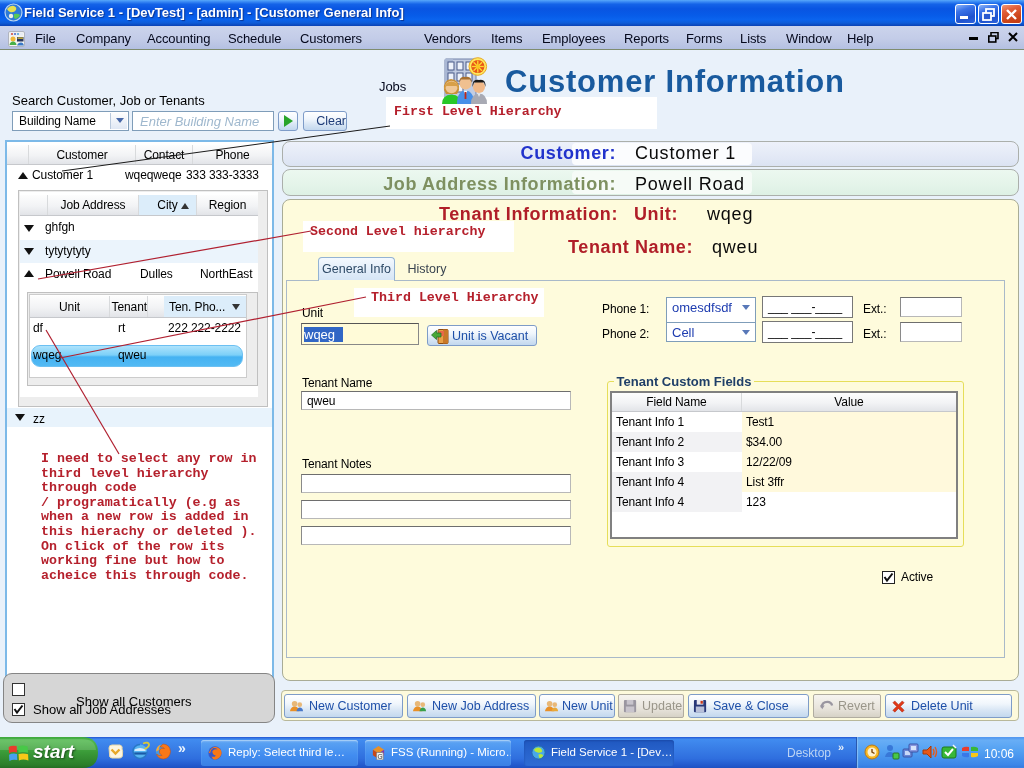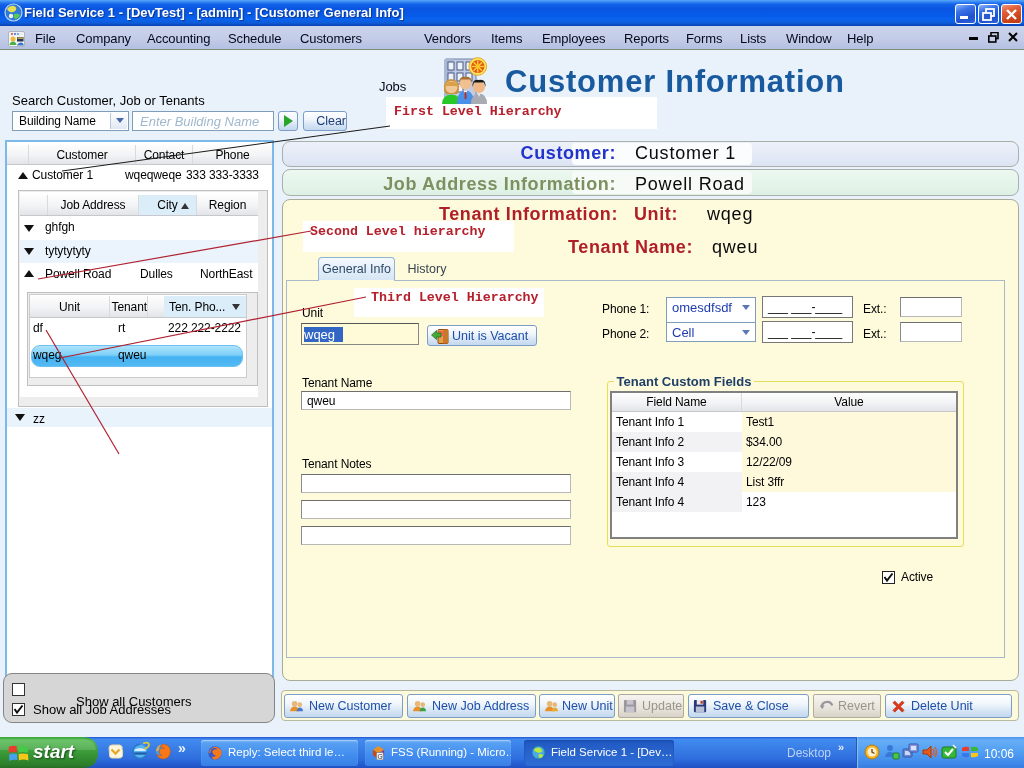--- a/index.html
+++ b/index.html
@@ -205,20 +205,29 @@
   <div class="abs t13" style="left:118px;top:321px;">rt</div>
   <div class="abs t13" style="left:168px;top:321px;">222 222-2222</div>
   <div class="abs" style="left:31px;top:345px;width:212px;height:22px;border-radius:9px;border:1px solid #6cc0f2;background:linear-gradient(180deg,#aee3fc 0%,#7dd0f8 45%,#45b2f2 55%,#52baf4 100%);box-sizing:border-box;"></div>
   <div class="abs t13" style="left:33px;top:348px;">wqeg</div>
   <div class="abs t13" style="left:118px;top:348px;">qweu</div>
 
   <div class="abs" style="left:7px;top:408px;width:265px;height:19px;background:#e8f3fc;"></div>
   <div class="abs tri down" style="left:15px;top:414px;"></div>
   <div class="abs t13" style="left:33px;top:412px;">zz</div>
 
+  <div class="abs redmono" style="left:41px;top:452px;line-height:14.6px;font-weight:bold;">I need to select any row in
+third level hierarchy
+through code
+/ programatically (e.g as
+when a new row is added in
+this hierachy or deleted ).
+On click of the row its
+working fine but how to
+acheice this through code.</div>
 
   <div class="abs" style="left:3px;top:673px;width:272px;height:50px;background:#d6d6d6;border:1px solid #858585;border-radius:9px;box-sizing:border-box;"></div>
   <div class="abs" style="left:12px;top:683px;width:13px;height:13px;background:#fff;border:1px solid #333;box-sizing:border-box;"></div>
   <div class="abs" style="left:33px;top:694px;font-size:13px;color:#000;margin-left:43px;">Show all Customers</div>
   <div class="abs" style="left:12px;top:703px;width:13px;height:13px;background:#fff;border:1px solid #333;box-sizing:border-box;"></div>
   <svg class="abs" style="left:13px;top:704px;" width="11" height="11">
       <path d="M1.5 5 L4 8.5 L9.5 1.5" stroke="#111" stroke-width="2" fill="none"></path>
     </svg>
   <div class="abs" style="left:33px;top:702px;font-size:13px;color:#000;">Show all Job Addresses</div>
 

